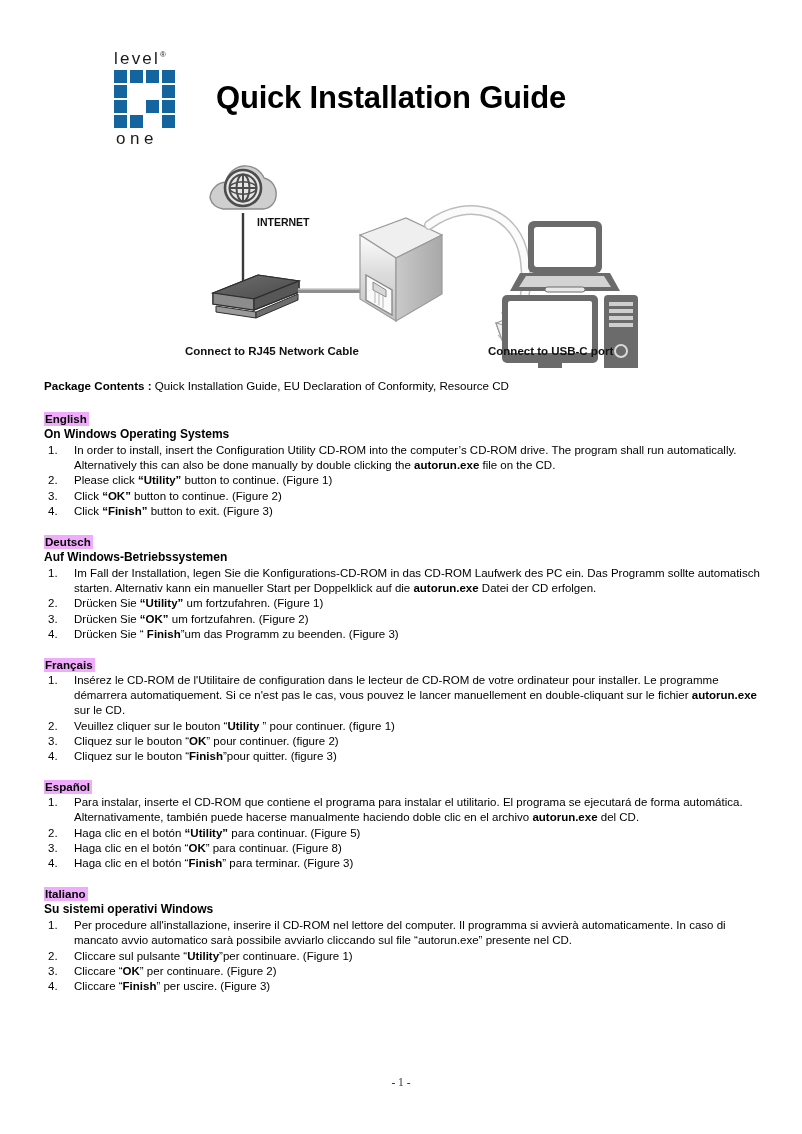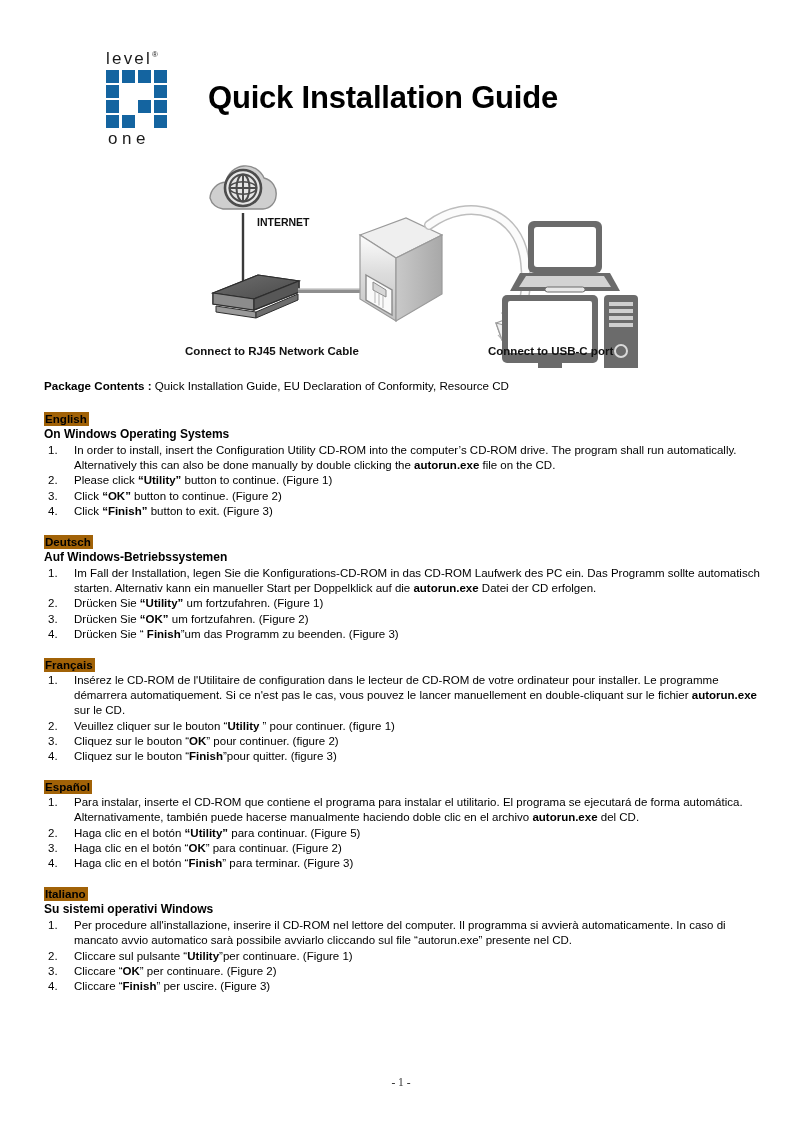--- a/index.html
+++ b/index.html
@@ -19,21 +19,21 @@
   .page {
     position: relative;
     width: 802px;
     height: 1134px;
     box-sizing: border-box;
   }
 
   
   .header {
     position: absolute;
-    left: 8px; top: 46px;
+    left: 16px; top: 46px;
     width: 647px;
     height: 115px;
   }
   .logo {
     position: absolute;
     left: 98px; top: 0px;
     width: 66px;
     height: 100px;
   }
   .logo-word {
@@ -105,21 +105,21 @@
   }
   .pkg b { font-weight: bold; }
 
   .lang-block { margin-top: 13px; }
   .lang-block:first-of-type { margin-top: 16px; }
 
   .lang-tag {
     display: inline-block;
     font-size: 11.6px;
     font-weight: bold;
-    background: #a16207;
+    background: #f0abfc;
     padding: 0px 2px 0px 1px;
     line-height: 14px;
     margin-bottom: 1px;
   }
   .os-line {
     font-size: 12px;
     font-weight: bold;
     line-height: 15px;
     margin: 0 0 1px 0;
   }
@@ -336,21 +336,21 @@
             <li><span class="num">2.</span><span><span>Veuillez cliquer sur le bouton “</span><b>Utility</b><span> ” pour continuer. (figure 1)</span></span></li>
             <li><span class="num">3.</span><span><span>Cliquez sur le bouton “</span><b>OK</b><span>” pour continuer. (figure 2)</span></span></li>
             <li><span class="num">4.</span><span><span>Cliquez sur le bouton “</span><b>Finish</b><span>”pour quitter. (figure 3)</span></span></li>
           </ol>
         </div>
         <div class="lang-block">
           <div><span class="lang-tag">Español</span></div>
           <ol class="steps">
             <li><span class="num">1.</span><span><span>Para instalar, inserte el CD-ROM que contiene el programa para instalar el utilitario. El programa se ejecutará de forma automática. Alternativamente, también puede hacerse manualmente haciendo doble clic en el archivo </span><b>autorun.exe</b><span> del CD.</span></span></li>
             <li><span class="num">2.</span><span><span>Haga clic en el botón </span><b>“Utility”</b><span> para continuar. (Figure 5)</span></span></li>
-            <li><span class="num">3.</span><span><span>Haga clic en el botón “</span><b>OK</b><span>” para continuar. (Figure 2)</span></span></li>
+            <li><span class="num">3.</span><span><span>Haga clic en el botón “</span><b>OK</b><span>” para continuar. (Figure 8)</span></span></li>
             <li><span class="num">4.</span><span><span>Haga clic en el botón “</span><b>Finish</b><span>” para terminar. (Figure 3)</span></span></li>
           </ol>
         </div>
         <div class="lang-block">
           <div><span class="lang-tag">Italiano</span></div>
           <div class="os-line">Su sistemi operativi Windows</div>
           <ol class="steps">
             <li><span class="num">1.</span><span><span>Per procedure all'installazione, inserire il CD-ROM nel lettore del computer. Il programma si avvierà automaticamente. In caso di mancato avvio automatico sarà possibile avviarlo cliccando sul file “autorun.exe” presente nel CD.</span></span></li>
             <li><span class="num">2.</span><span><span>Cliccare sul pulsante “</span><b>Utility</b><span>”per continuare. (Figure 1)</span></span></li>
             <li><span class="num">3.</span><span><span>Cliccare “</span><b>OK</b><span>” per continuare. (Figure 2)</span></span></li>

